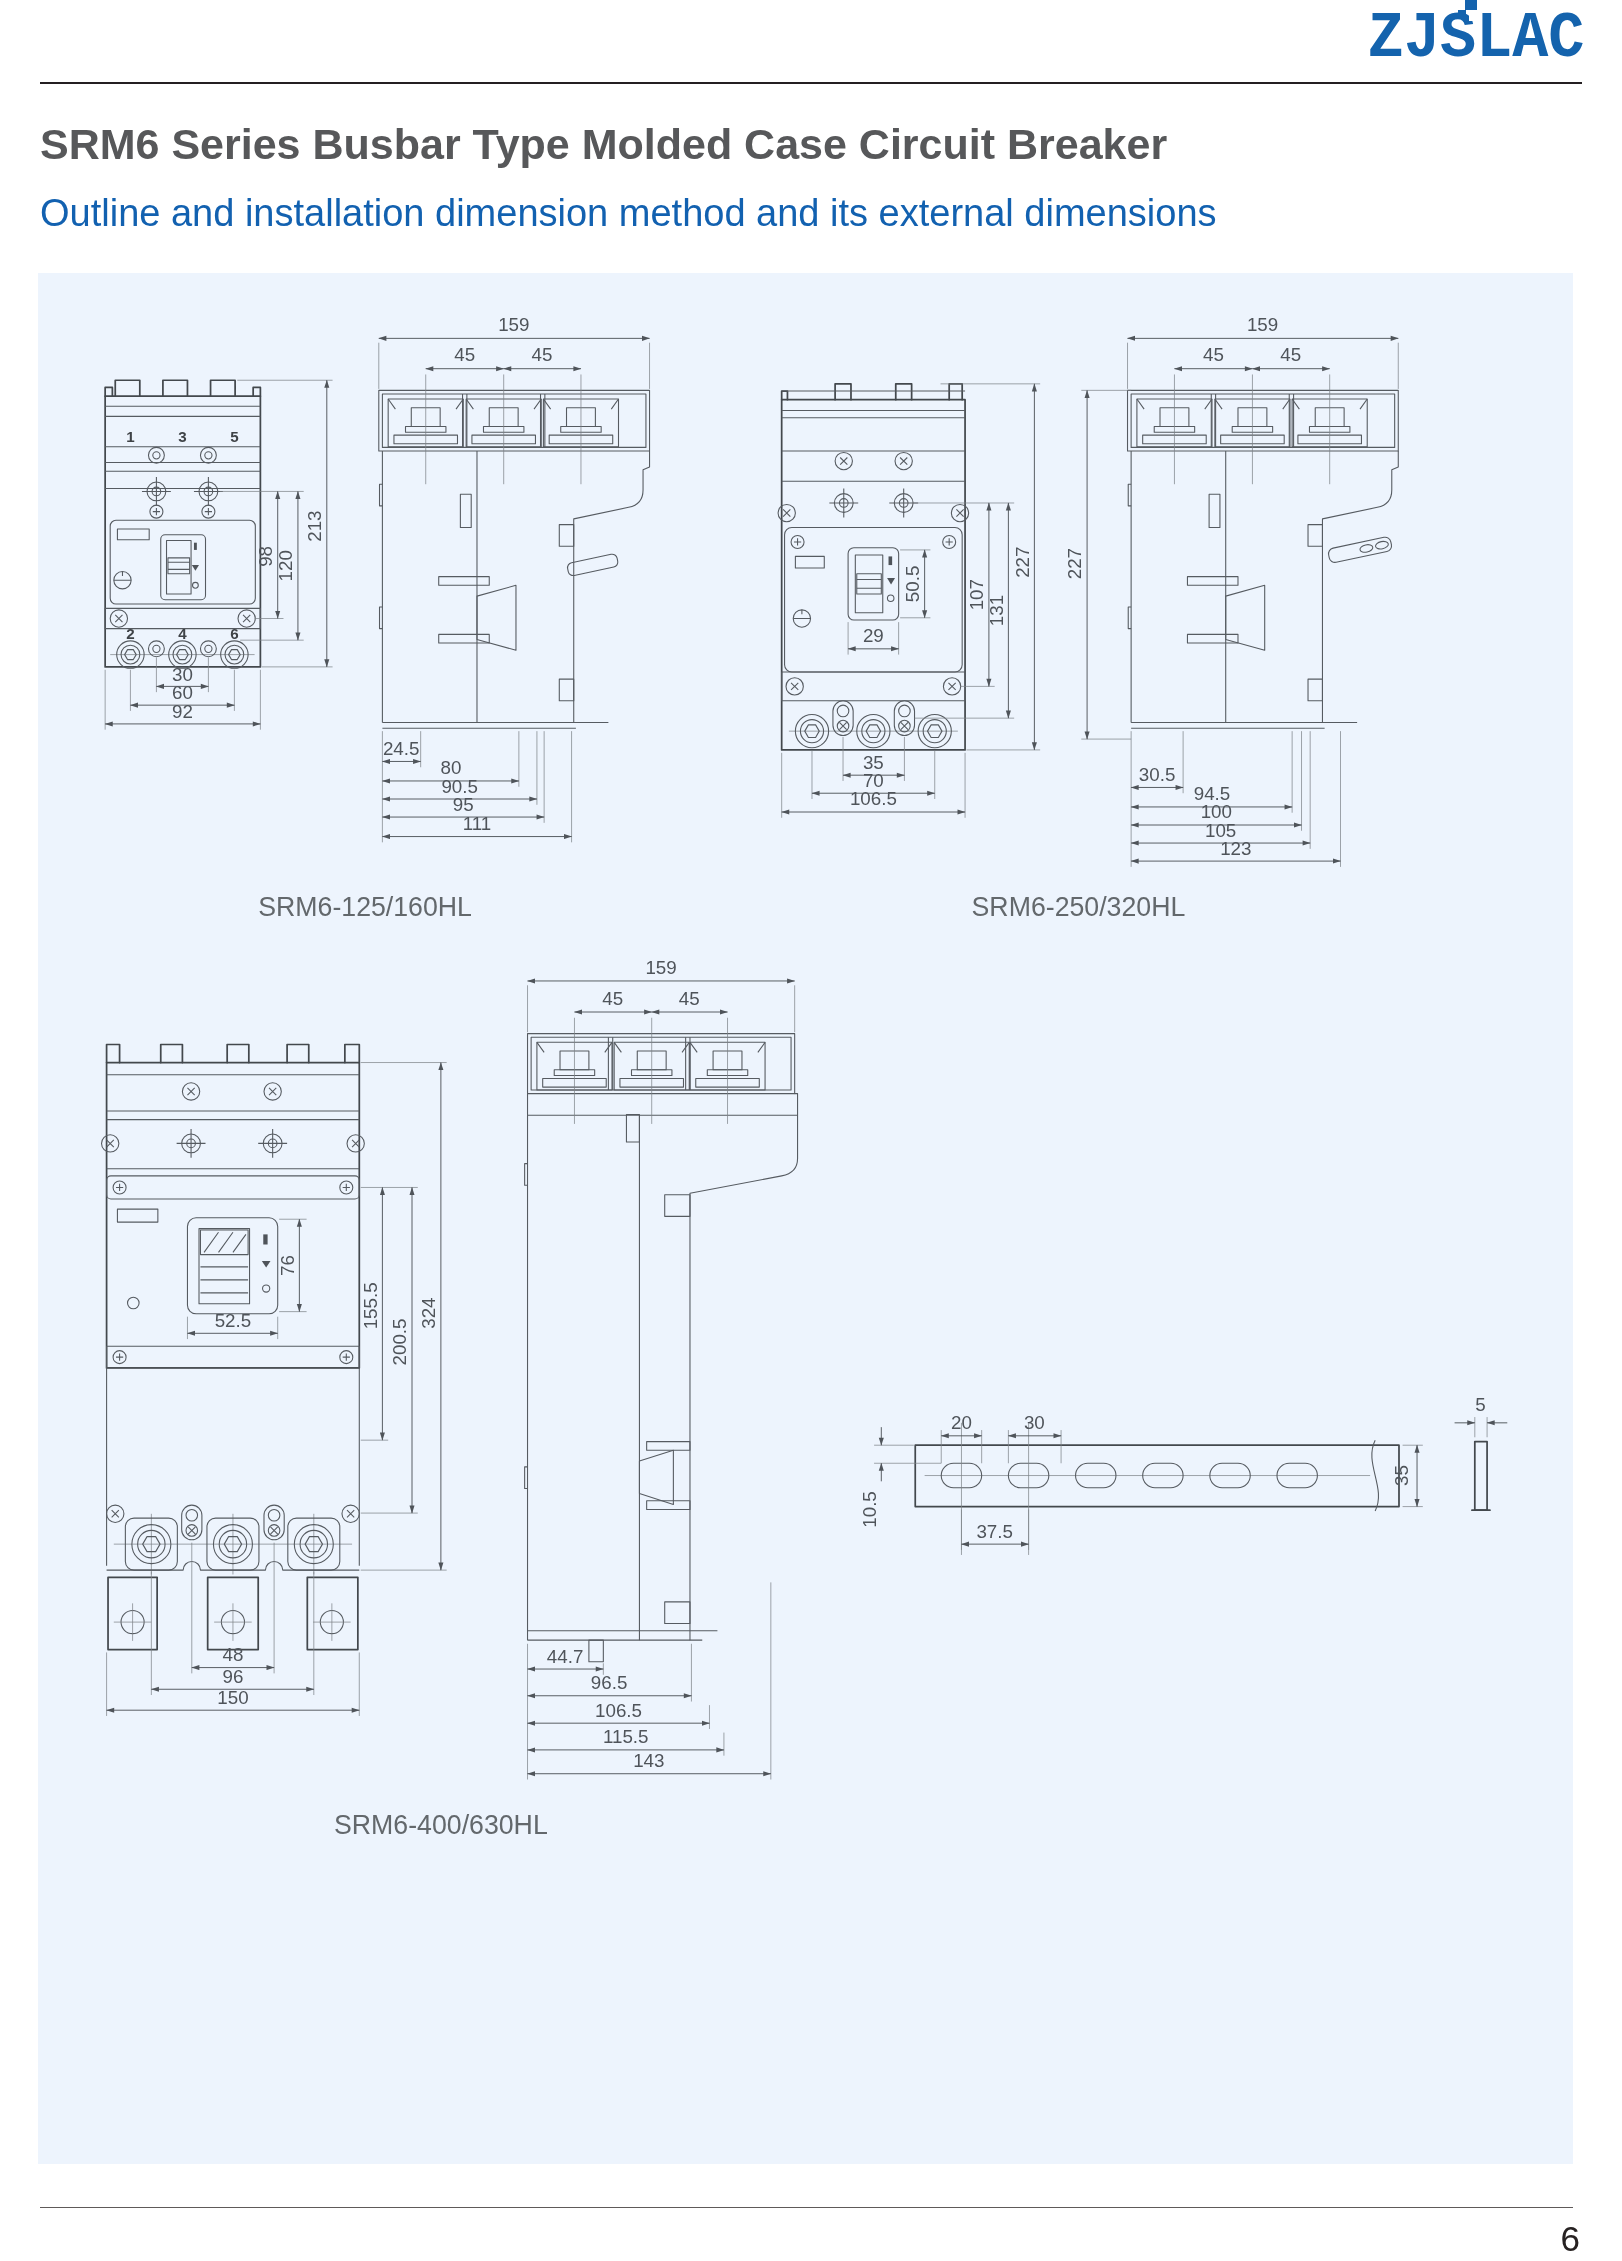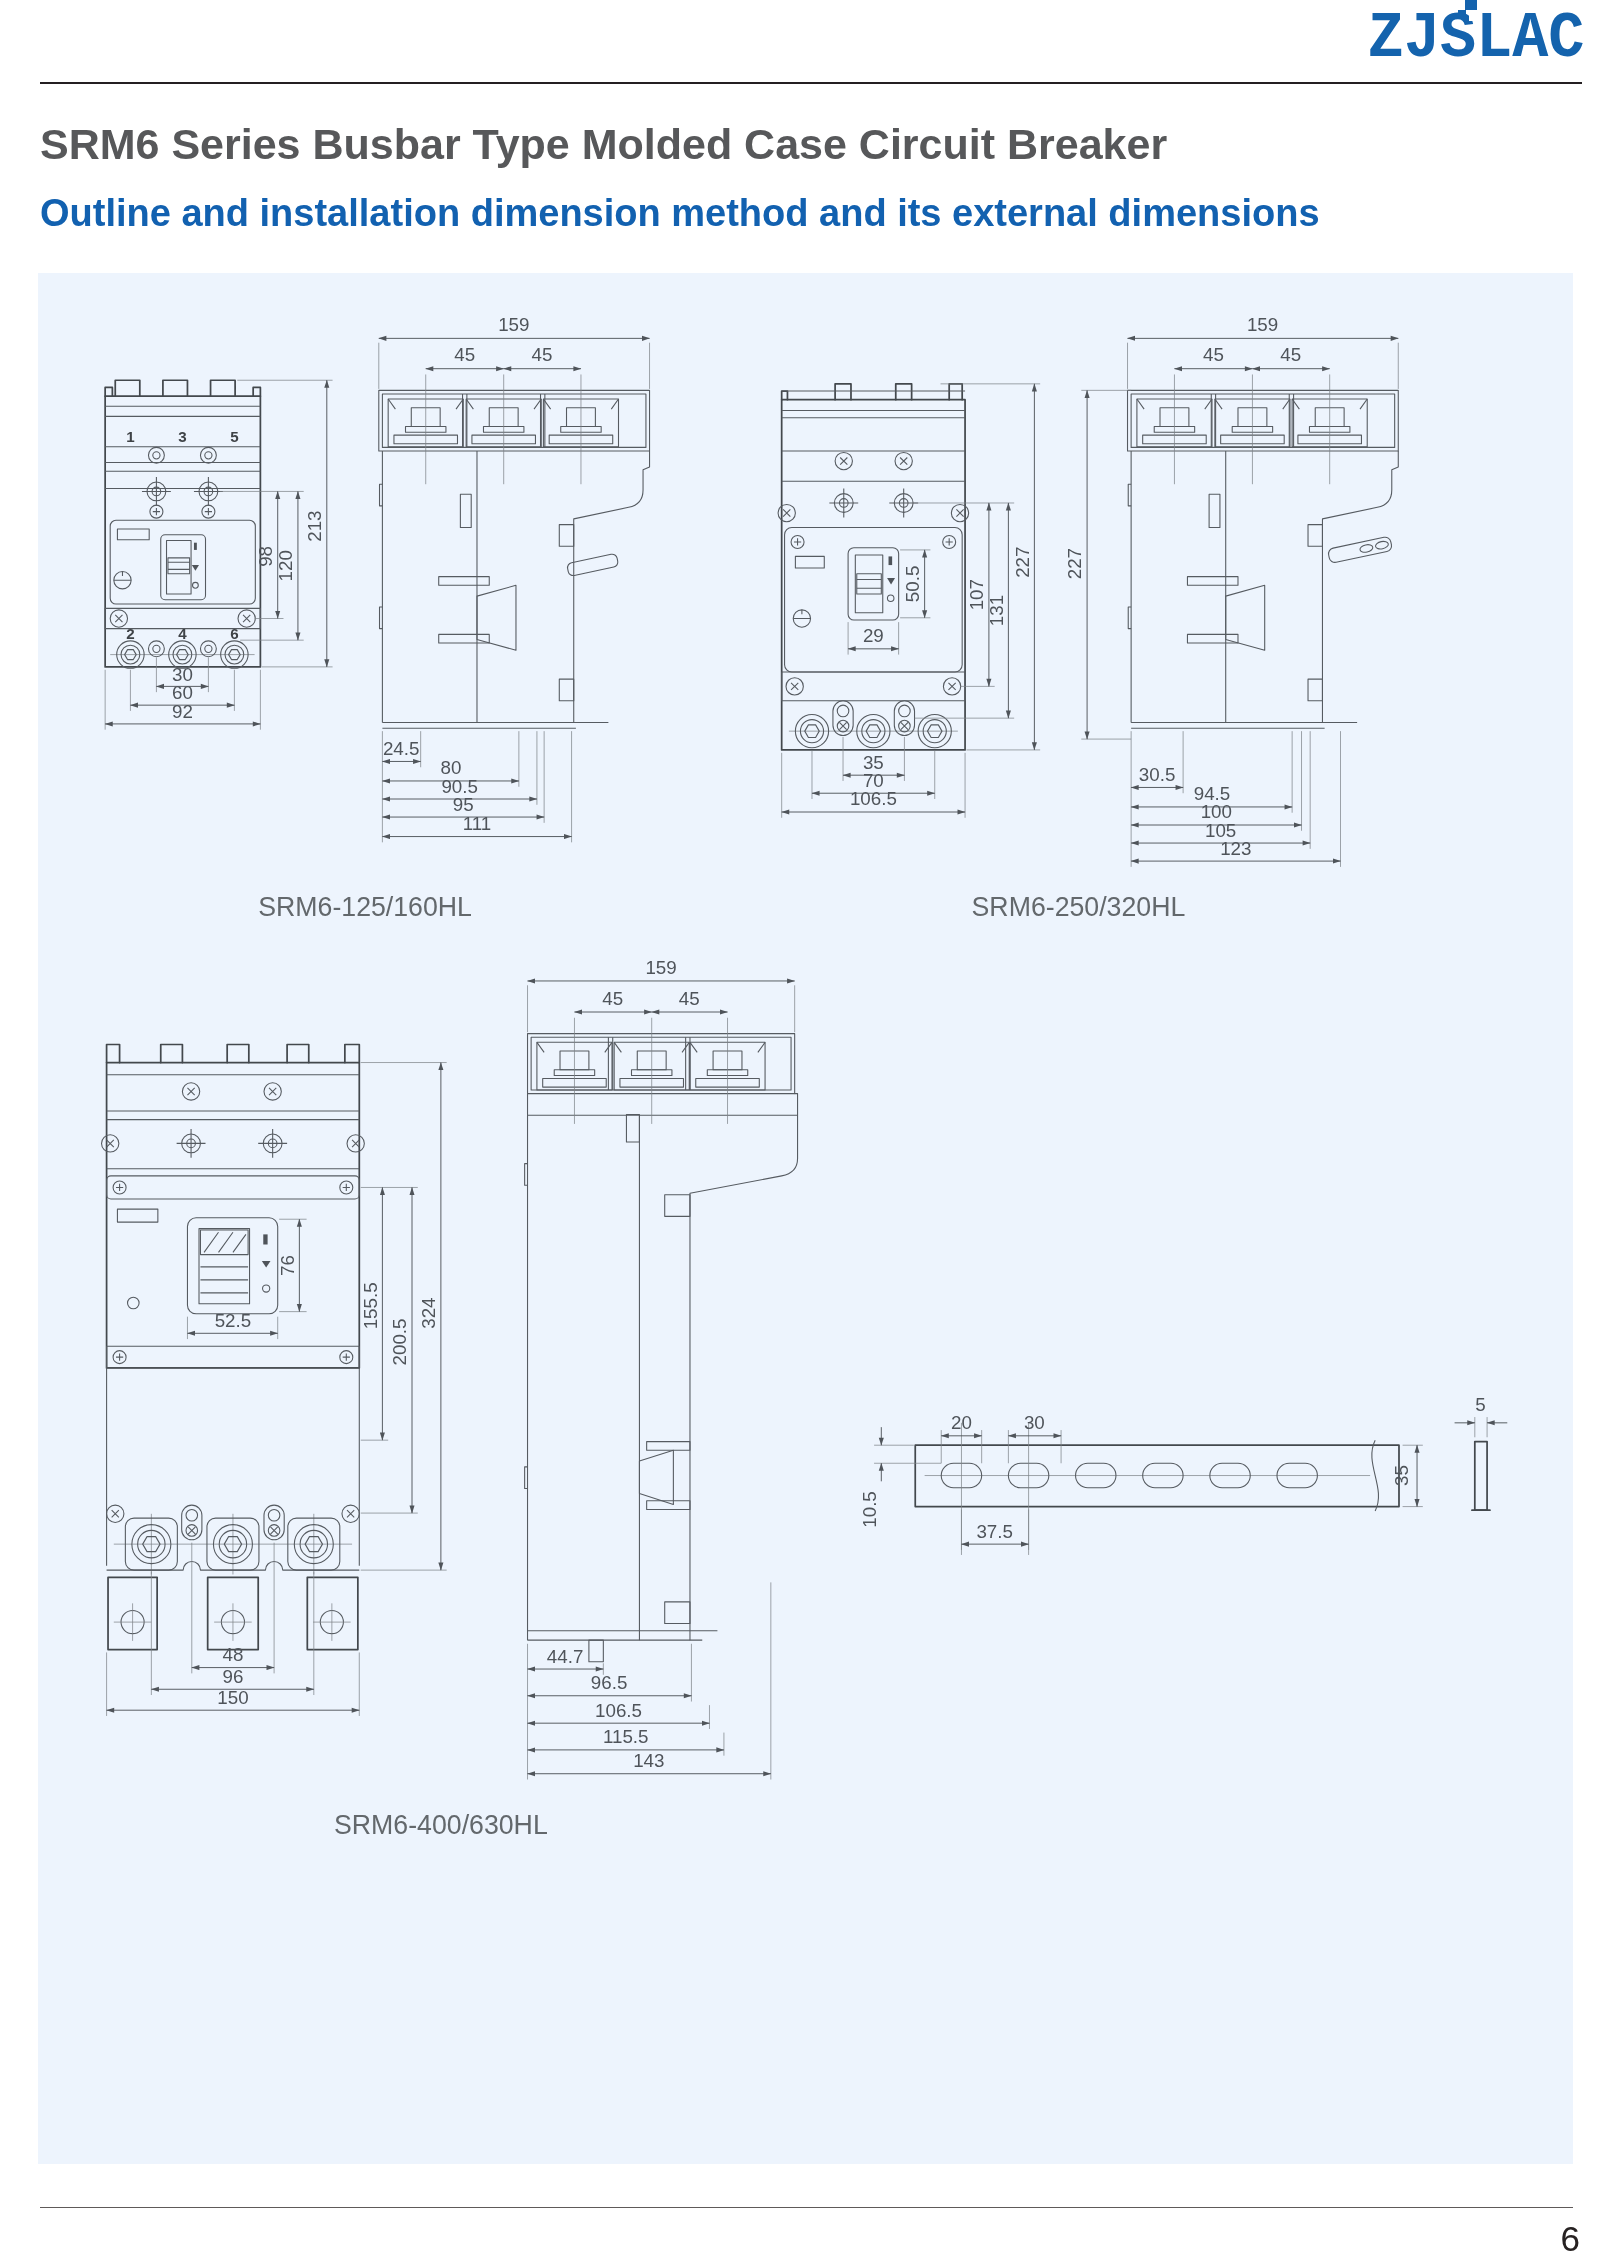--- a/index.html
+++ b/index.html
@@ -6,21 +6,21 @@
   body{width:1622px;height:2261px;position:relative;font-family:"Liberation Sans",sans-serif;overflow:hidden;}
   .top-rule{position:absolute;left:40px;top:82px;width:1542px;height:2.2px;background:#241f21;}
   .bottom-rule{position:absolute;left:40px;top:2207px;width:1533px;height:1.4px;background:#5e5a59;}
   .logo{position:absolute;top:2.9px;right:38px;height:72px;font-family:Liberation Mono, monospace;}
   .logo-text{font-size:64px;font-weight:bold;color:#1463ad;letter-spacing:0px;display:inline-block;transform:scaleX(.94);transform-origin:right;}
   .px{position:absolute;display:block;}
   .px1{width:11.6px;height:11.6px;background:#1463ad;right:107px;top:-4.3px;}
   .px2{width:8px;height:8px;background:#1463ad;right:118px;top:7.2px;}
   .px3{width:8px;height:8px;background:#ffffff;right:107px;top:10px;}
   .page-title{position:absolute;left:40px;top:120px;font-size:43px;font-weight:bold;color:#57585a;margin:0;}
-  .page-subtitle{position:absolute;left:40px;top:192px;font-size:38px;font-weight:bold;color:#1261b0;margin:0;}
+  .page-subtitle{position:absolute;left:40px;top:192px;font-size:38px;font-weight:normal;color:#1261b0;margin:0;}
   .panel{position:absolute;left:38px;top:273px;width:1535px;height:1891px;background:#edf4fd;}
   .panel svg{position:absolute;left:0;top:0;}
   .page-num{position:absolute;top:2219px;right:42px;font-size:35px;color:#272222;}
   
   .o2{stroke:#43484d;stroke-width:2.4;fill:none;stroke-linejoin:round;stroke-linecap:round;}
   .o1{stroke:#565b61;stroke-width:1.5;fill:none;stroke-linejoin:round;}
   .xl{stroke:#7c8187;stroke-width:1;fill:none;}
   .dm{stroke:#4f545a;stroke-width:1.3;fill:none;}
   .fd{fill:#4f545a;stroke:none;}
   text.dt{font-size:26px;fill:#4f545a;text-anchor:middle;font-family:"Liberation Sans",sans-serif;}

